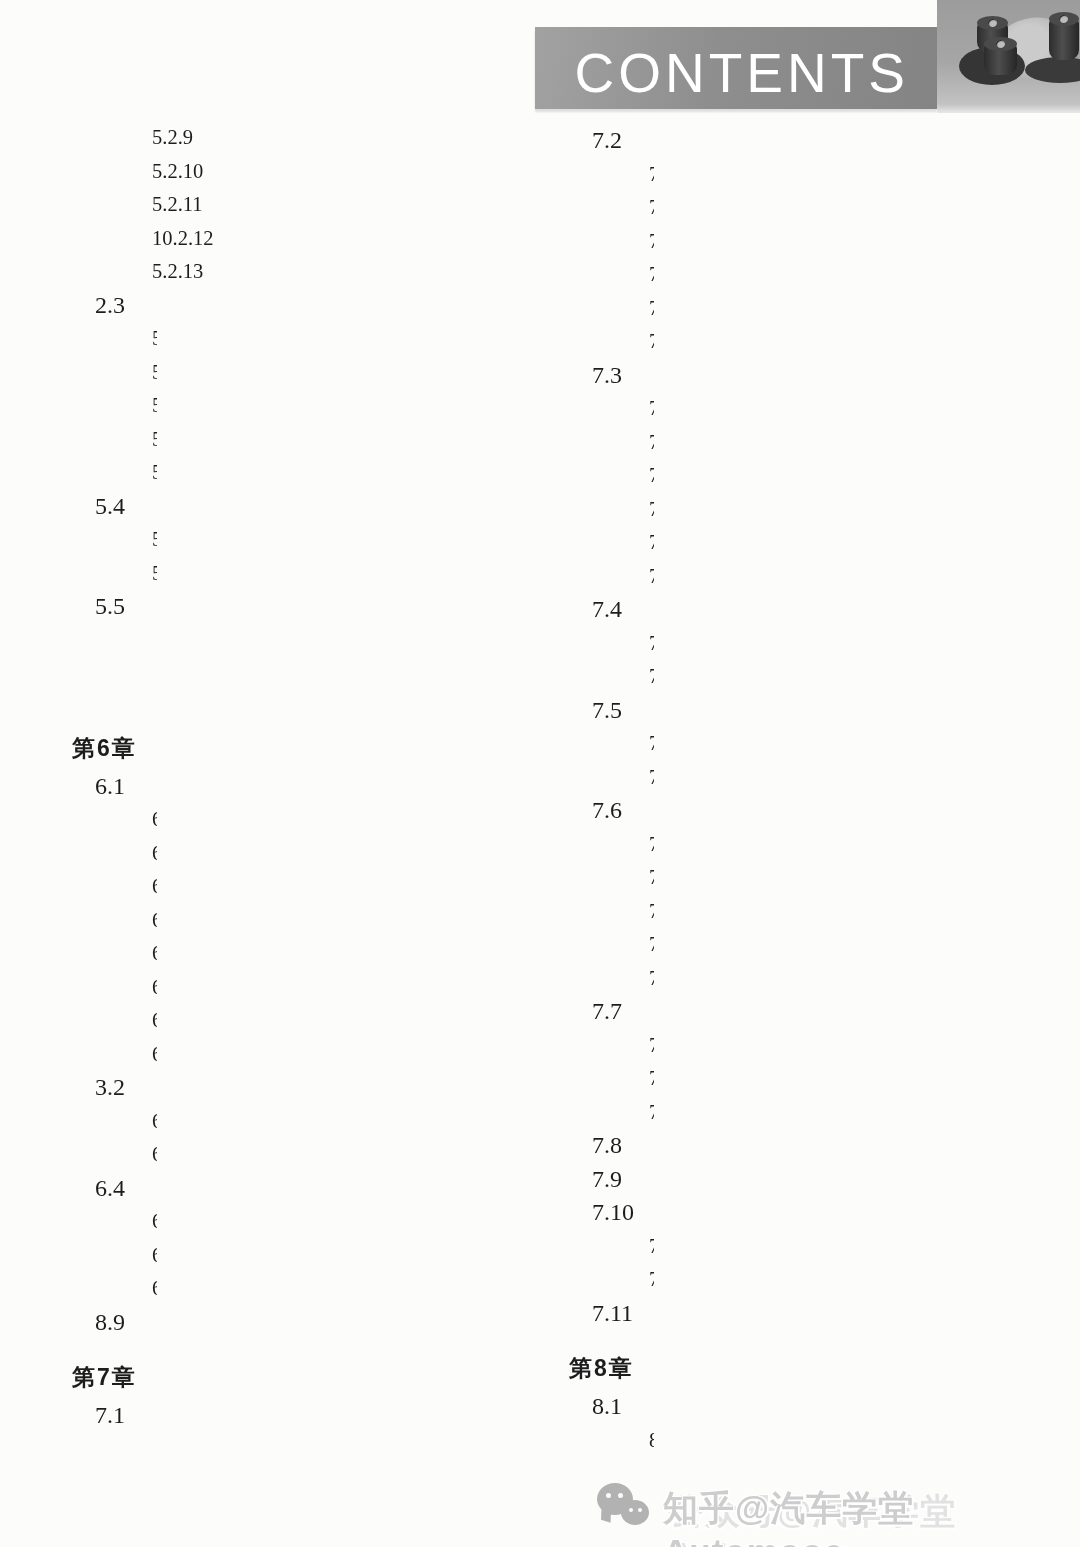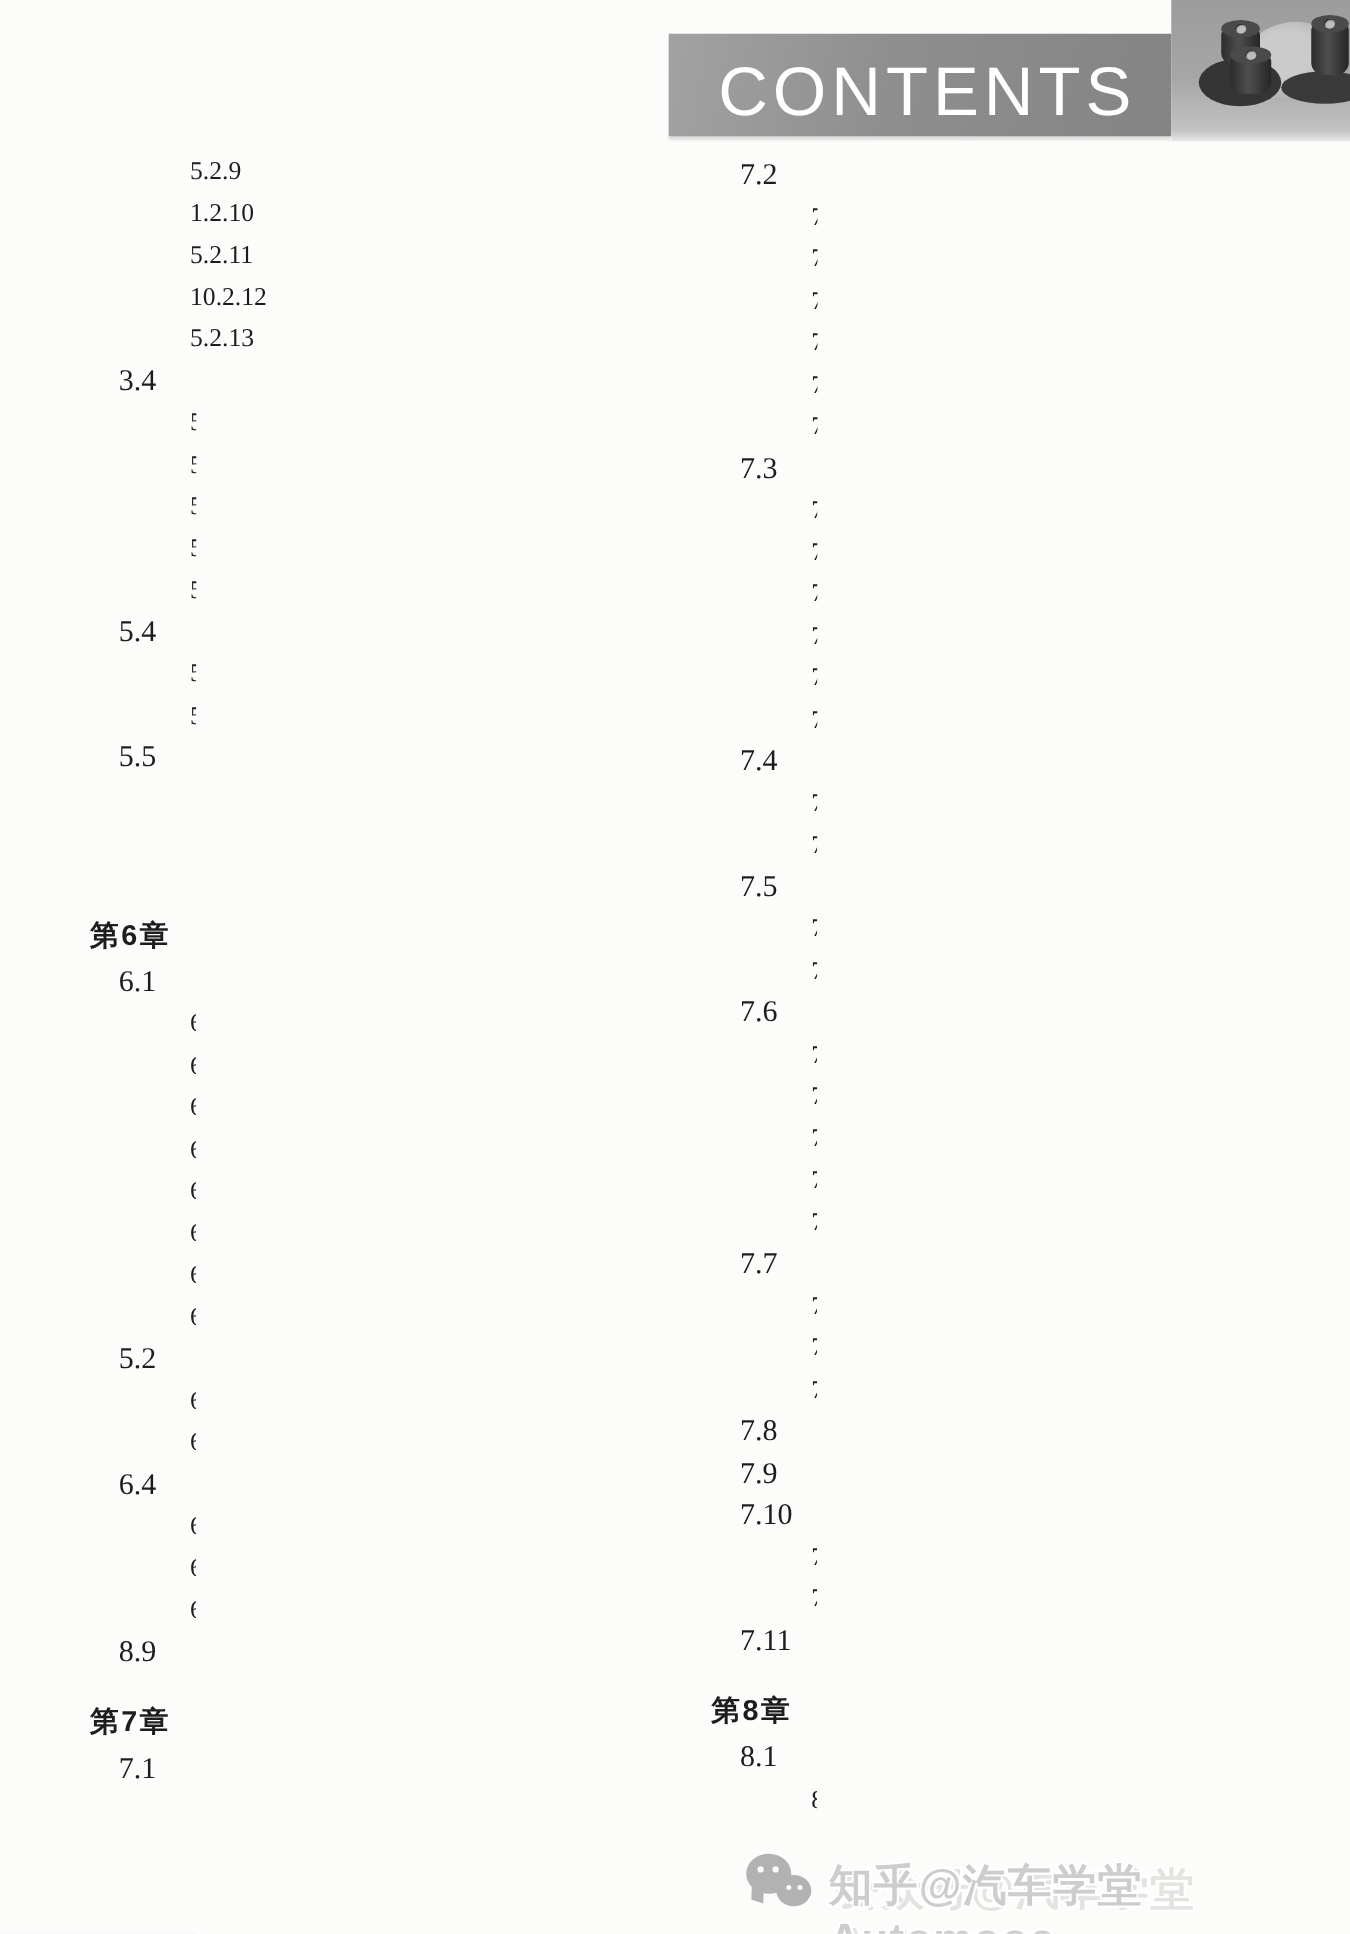--- a/index.html
+++ b/index.html
@@ -101,21 +101,21 @@
   </div>
 
   <div class="col col-left" id="col-left">
       <div class="row s2">
         <span class="num">5.2.9</span>
         <span class="title">双坐标轴绘制</span>
         <span class="leader"></span>
         <span class="page">178</span>
       </div>
       <div class="row s2">
-        <span class="num">1.2.10</span>
+        <span class="num">5.2.10</span>
         <span class="title">fplot 绘图指令</span>
         <span class="leader"></span>
         <span class="page">179</span>
       </div>
       <div class="row s2">
         <span class="num">5.2.11</span>
         <span class="title">ezplot 绘图指令</span>
         <span class="leader"></span>
         <span class="page">180</span>
       </div>
@@ -125,21 +125,21 @@
         <span class="leader"></span>
         <span class="page">181</span>
       </div>
       <div class="row s2">
         <span class="num">5.2.13</span>
         <span class="title">二维特殊图形函数</span>
         <span class="leader"></span>
         <span class="page">183</span>
       </div>
       <div class="row s1">
-        <span class="num">3.4</span>
+        <span class="num">2.3</span>
         <span class="title">三维图形绘制</span>
         <span class="leader"></span>
         <span class="page">188</span>
       </div>
       <div class="row s2">
         <span class="num">5.3.1</span>
         <span class="title">曲线图绘制</span>
         <span class="leader"></span>
         <span class="page">188</span>
       </div>
@@ -246,21 +246,21 @@
         <span class="leader"></span>
         <span class="page">205</span>
       </div>
       <div class="row s2">
         <span class="num">6.2.2</span>
         <span class="title">二维插值</span>
         <span class="leader"></span>
         <span class="page">208</span>
       </div>
       <div class="row s1">
-        <span class="num">5.2</span>
+        <span class="num">3.2</span>
         <span class="title">函数的极限</span>
         <span class="leader"></span>
         <span class="page">209</span>
       </div>
       <div class="row s2">
         <span class="num">6.3.1</span>
         <span class="title">极限的概念</span>
         <span class="leader"></span>
         <span class="page">209</span>
       </div>

